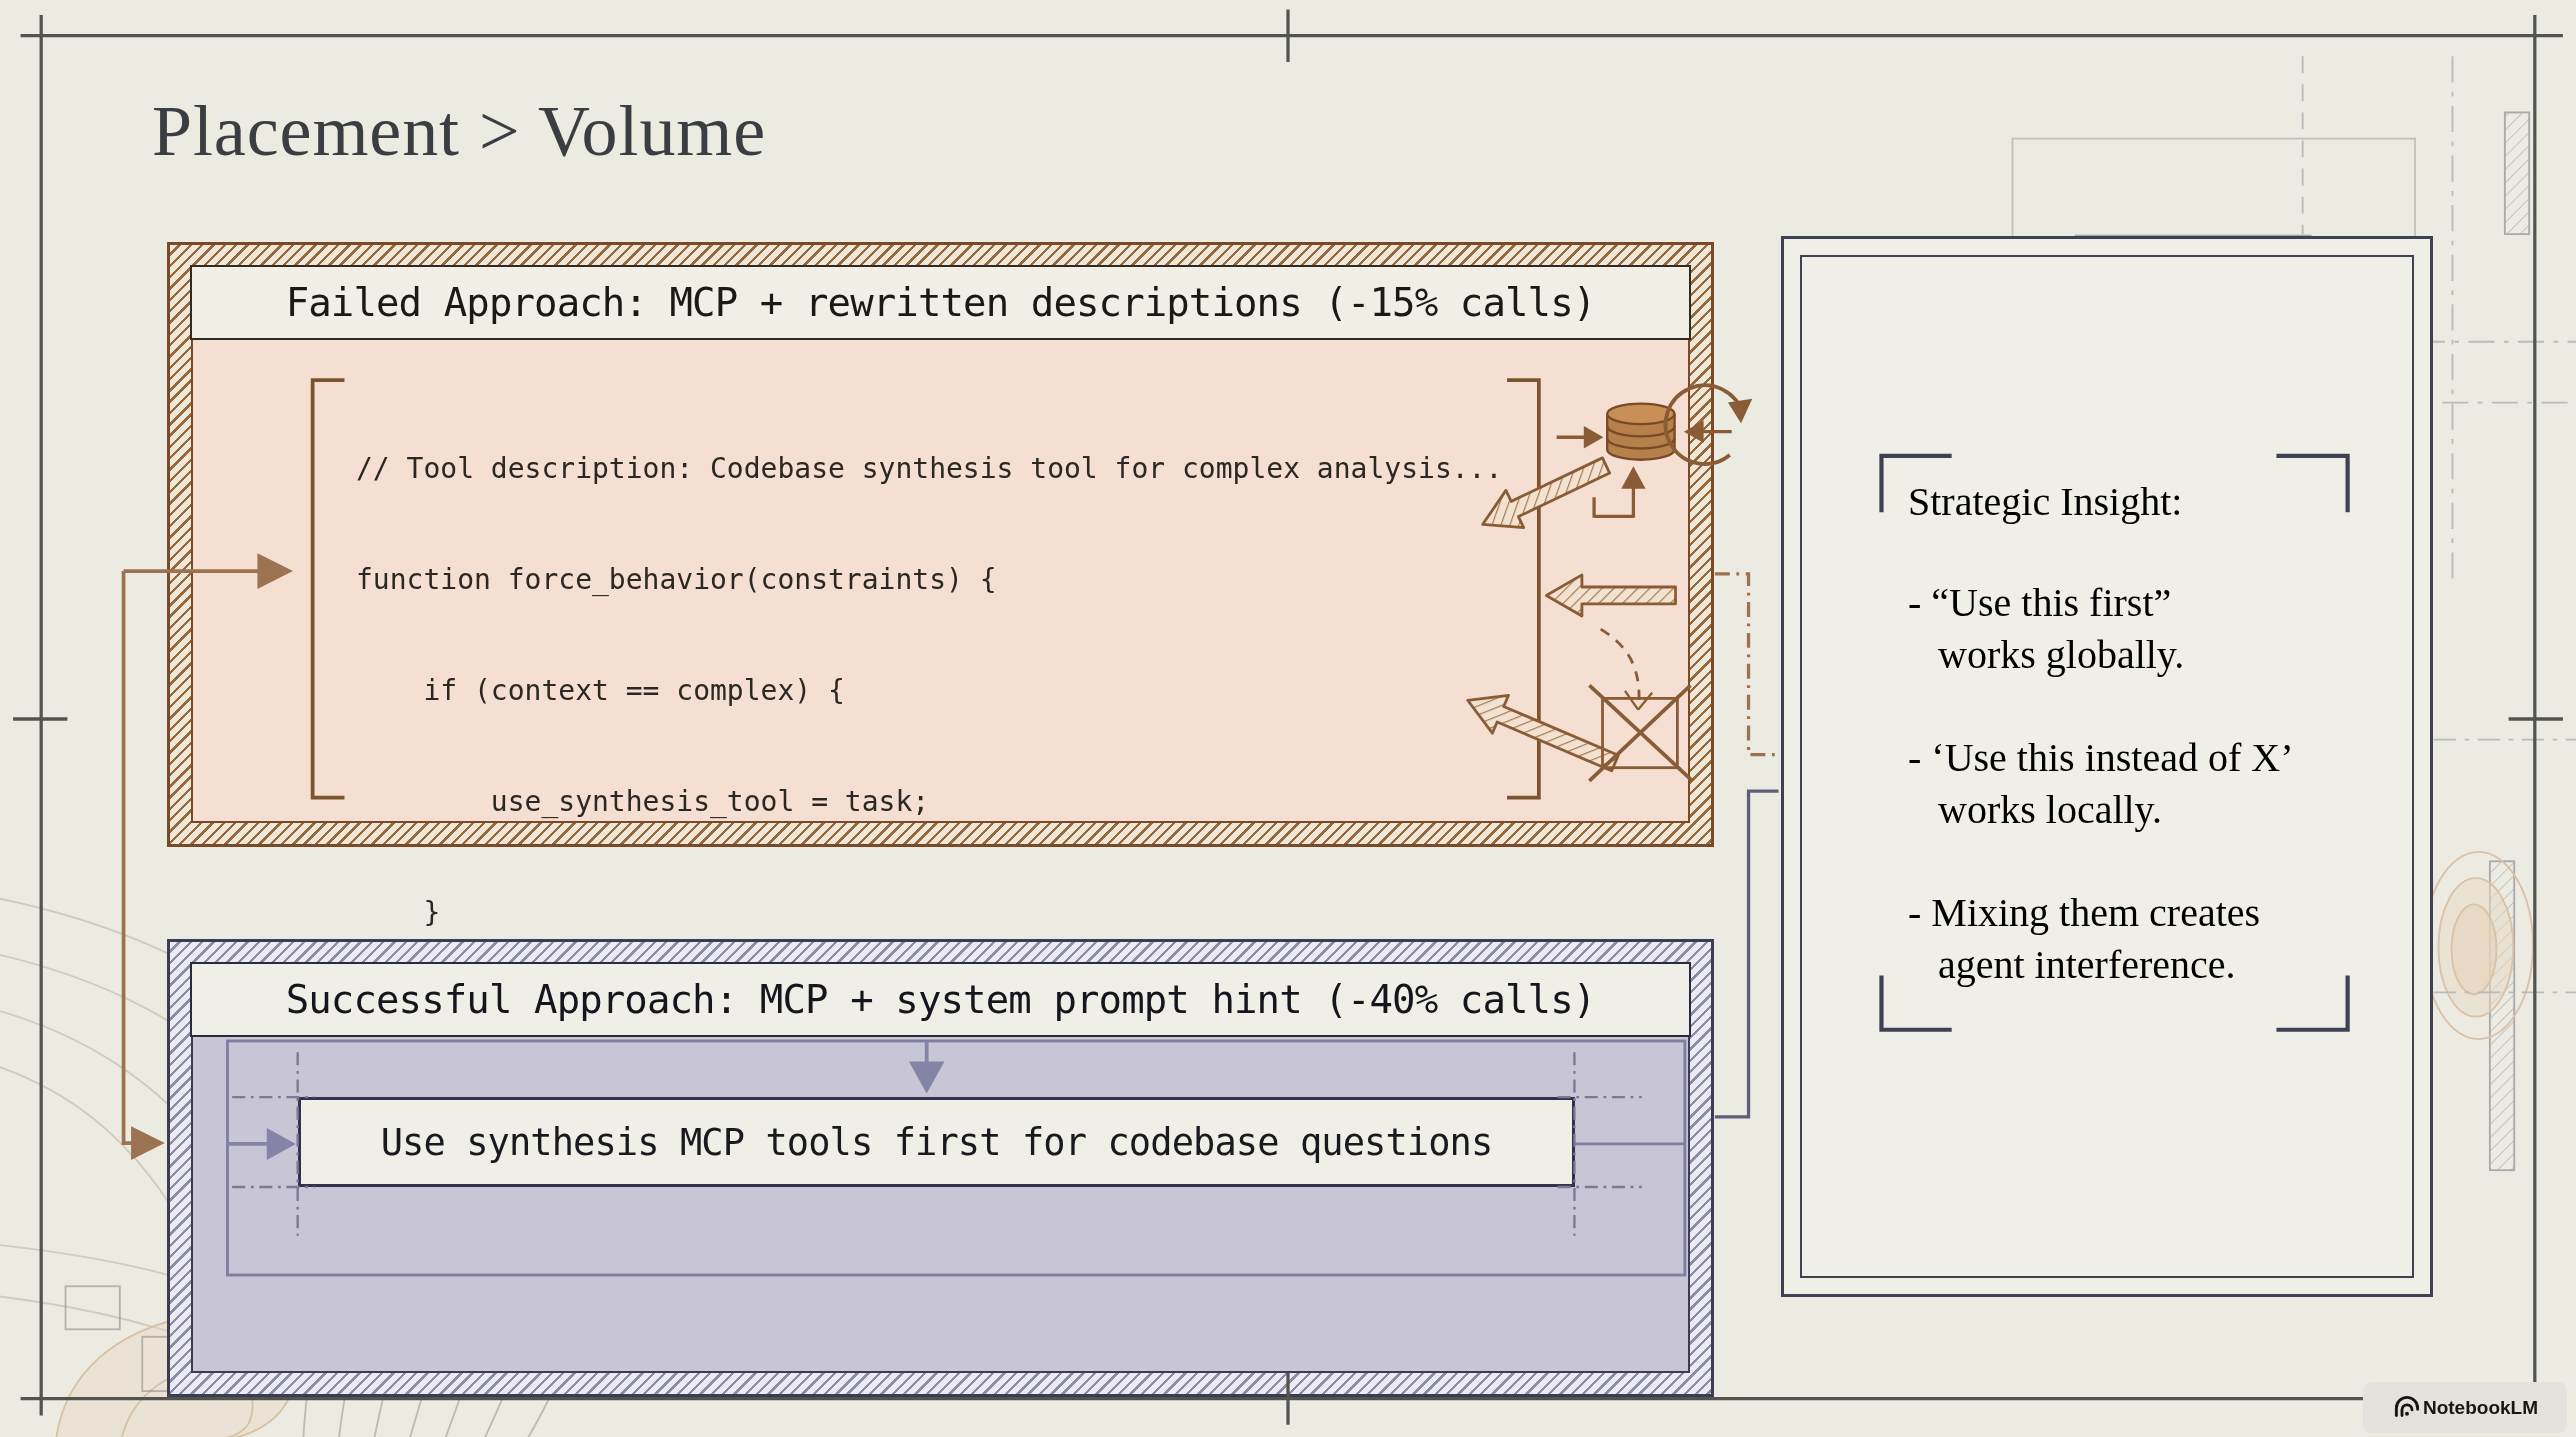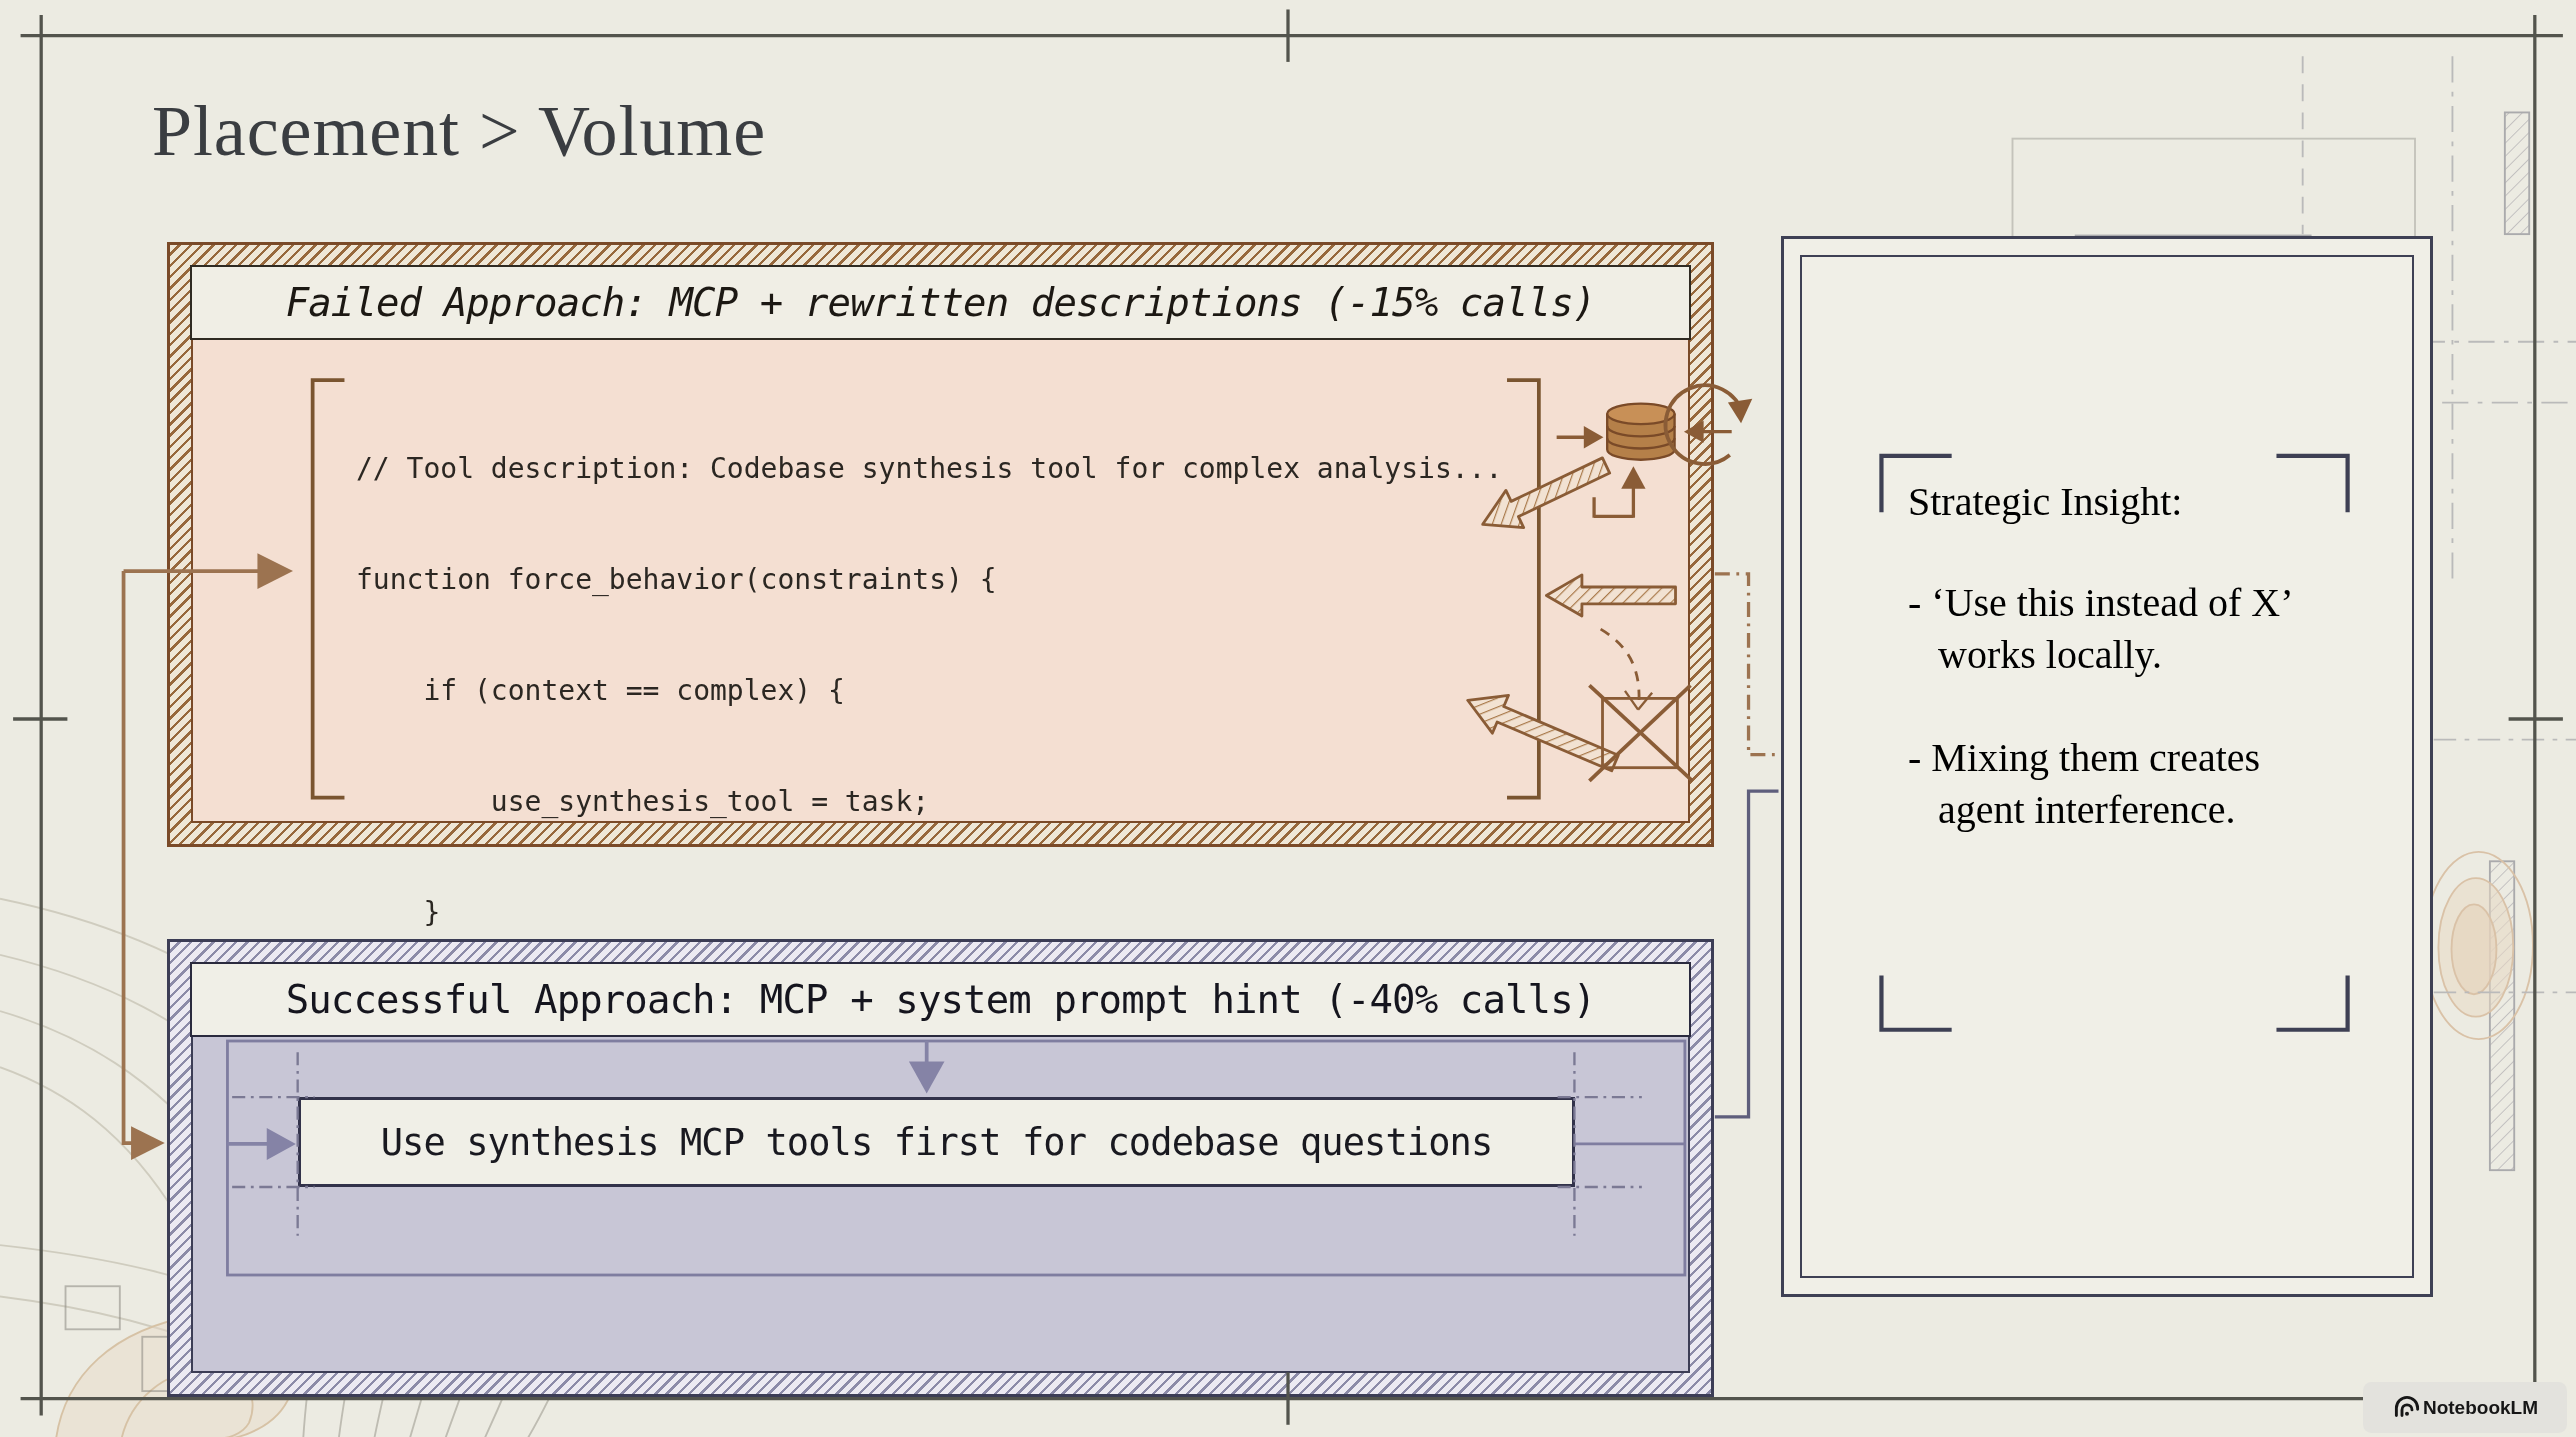--- a/index.html
+++ b/index.html
@@ -4,21 +4,21 @@
 <style>
   html,body{margin:0;padding:0;background:#ecebe2;}
   #canvas{position:relative;width:2576px;height:1438px;background:#ecebe2;overflow:hidden;
           font-family:"Liberation Sans",sans-serif;}
   svg.layer{position:absolute;left:0;top:0;pointer-events:none;}
   .page-title{position:absolute;left:152px;top:90px;font-family:"Liberation Serif",serif;
               font-size:72px;font-weight:500;color:#3a3d41;letter-spacing:0.9px;}
   
   .failed-box{position:absolute;left:167px;top:242px;width:1547px;height:605px;
       border:3.7px solid #7a4a28;box-sizing:border-box;
-      background:repeating-linear-gradient(135deg,#efe7d7 0px,#efe7d7 5.6px,#97683c 5.6px,#97683c 8px);font-style:italic;}
+      background:repeating-linear-gradient(135deg,#efe7d7 0px,#efe7d7 5.6px,#97683c 5.6px,#97683c 8px);}
   .failed-inner{position:absolute;left:20.6px;top:20.6px;right:20.6px;bottom:20.6px;
       border:2.8px solid #7a4a28;background:#f4dfd2;box-sizing:border-box;}
   .box-header{position:absolute;top:-2.8px;left:-2.8px;right:-2.8px;height:75px;box-sizing:border-box;
       display:flex;align-items:center;justify-content:center;
       font-family:"DejaVu Sans Mono",monospace;font-size:39px;letter-spacing:-0.9px;}
   .failed-header{border:2.8px solid #2f2a22;background:#f0eee5;color:#1c1813;}
   .code-block{position:absolute;left:356px;top:376px;font-family:"DejaVu Sans Mono",monospace;
       font-size:28px;line-height:37px;color:#2b2722;white-space:pre;}
   
   .success-box{position:absolute;left:167px;top:939px;width:1547px;height:458px;
@@ -141,20 +141,24 @@
   </div>
   <div class="hint-box">
     <span>Use synthesis MCP tools first for codebase questions</span>
   </div>
 
   <div class="insight-panel">
     <div class="insight-panel-inner"></div>
     <div class="insight-text">
       <div class="insight-title">Strategic Insight:</div>
       <div class="insight-bullet">
+        <div>- “Use this first”</div>
+        <div class="insight-l2">works globally.</div>
+      </div>
+      <div class="insight-bullet">
         <div>- ‘Use this instead of X’</div>
         <div class="insight-l2">works locally.</div>
       </div>
       <div class="insight-bullet">
         <div>- Mixing them creates</div>
         <div class="insight-l2">agent interference.</div>
       </div>
     </div>
   </div>
 

